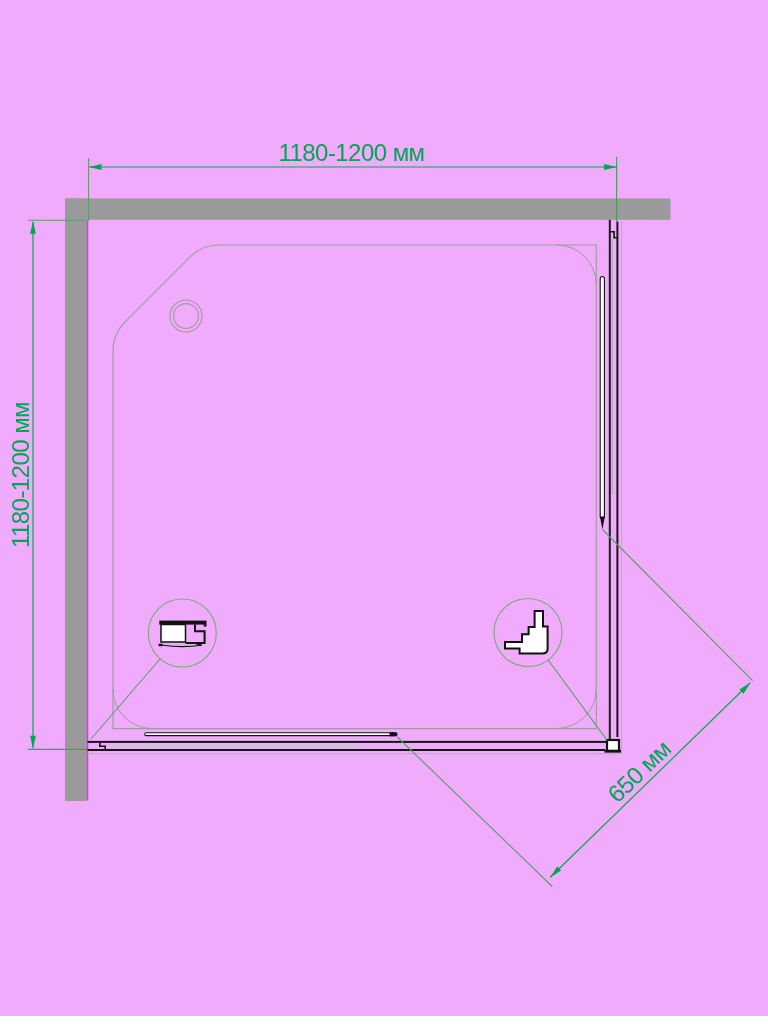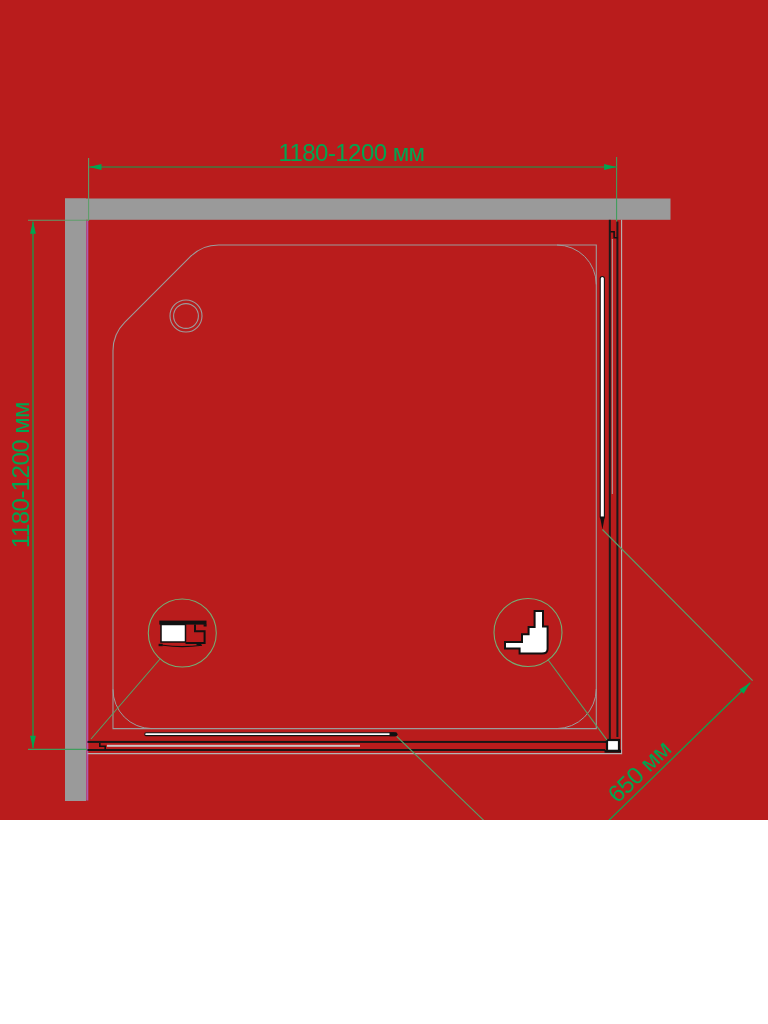--- a/index.html
+++ b/index.html
@@ -1,16 +1,16 @@
 <!DOCTYPE html>
 <html><head>
 <meta charset="utf-8">
 <style>
   html,body{margin:0;padding:0;background:#fff;}
-  #page{width:768px;height:820px;position:relative;background:#b91c1c;overflow:hidden;}
+  #page{width:768px;height:1016px;position:relative;background:#f0abfc;overflow:hidden;}
   svg{display:block;}
   text{font-family:"Liberation Sans", sans-serif;}
 </style>
 </head>
 <body>
 <div id="page">
 <svg width="768" height="1024" viewBox="0 0 768 1024">
 
   <rect x="65" y="198.5" width="605.5" height="21.3" fill="#9a9a9a"></rect>
   <rect x="65" y="198.5" width="21" height="602.5" fill="#9a9a9a"></rect>

